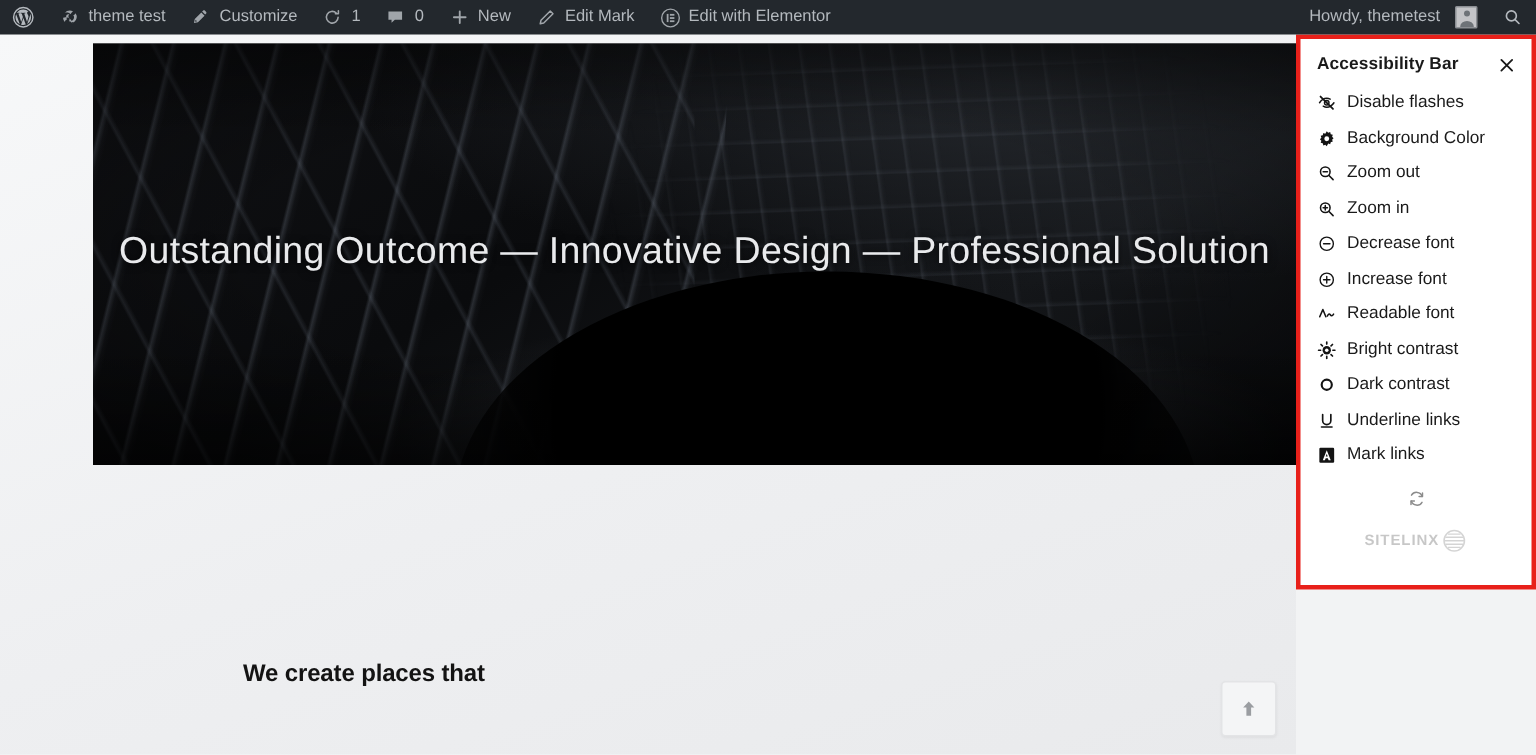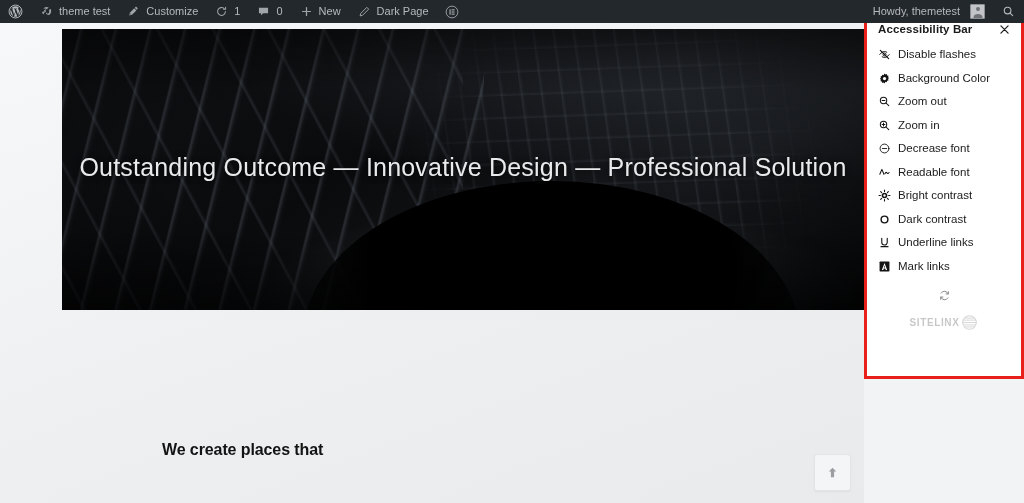--- a/index.html
+++ b/index.html
@@ -221,21 +221,21 @@
     justify-content: center;
     cursor: pointer;
     box-shadow: 0 1px 2px rgba(0,0,0,.05);
   }
   #scroll-top svg { display: block; }
 
   
   #a11y-panel {
     position: absolute;
     left: 864px;
-    top: 9px;
+    top: 23px;
     width: 160px;
     height: 370px;
     background: #ffffff;
     border: 3px solid #e8201a;
     box-sizing: border-box;
     z-index: 40;
     overflow: hidden;
     font-size: 11.5px;
   }
   #a11y-head {
@@ -376,33 +376,34 @@
     </span>
     <span>New</span>
   </div>
 
   <div class="ab-item">
     <span class="ab-icon">
       <svg width="13" height="13" viewBox="0 0 20 20" fill="none" stroke="#a0a5aa" stroke-width="1.5" stroke-linejoin="round">
         <path d="M13.6 3.6l2.8 2.8L6.9 15.9 3.3 16.7l.8-3.6z"></path>
       </svg>
     </span>
-    <span>Dark Page</span>
+    <span>Edit Mark</span>
   </div>
 
   <div class="ab-item">
     <span class="ab-icon">
       <svg width="14" height="14" viewBox="0 0 20 20">
         <circle cx="10" cy="10" r="8.4" fill="none" stroke="#a0a5aa" stroke-width="1.3"></circle>
         <rect x="6.4" y="6.1" width="1.7" height="7.8" fill="#a0a5aa"></rect>
         <rect x="9.4" y="6.1" width="4.3" height="1.7" fill="#a0a5aa"></rect>
         <rect x="9.4" y="9.2" width="4.3" height="1.7" fill="#a0a5aa"></rect>
         <rect x="9.4" y="12.2" width="4.3" height="1.7" fill="#a0a5aa"></rect>
       </svg>
     </span>
+    <span>Edit with Elementor</span>
   </div>
 
   <div class="ab-spacer"></div>
 
   <div class="ab-right">
     <div class="ab-item">
       <span>Howdy, themetest</span>
       <span class="ab-avatar"></span>
     </div>
     <div class="ab-item">
@@ -501,20 +502,29 @@
     <div class="a11y-item">
       <span class="a11y-ico">
         <svg width="13" height="13" viewBox="0 0 20 20" fill="none" stroke="#141414" stroke-width="1.4" stroke-linecap="round">
           <circle cx="10" cy="10" r="6.8"></circle>
           <path d="M6.7 10h6.6"></path>
         </svg>
       </span>
       <span class="a11y-label">Decrease font</span>
     </div>
 
+    <div class="a11y-item">
+      <span class="a11y-ico">
+        <svg width="13" height="13" viewBox="0 0 20 20" fill="none" stroke="#141414" stroke-width="1.4" stroke-linecap="round">
+          <circle cx="10" cy="10" r="6.8"></circle>
+          <path d="M6.7 10h6.6M10 6.7v6.6"></path>
+        </svg>
+      </span>
+      <span class="a11y-label">Increase font</span>
+    </div>
 
     <div class="a11y-item">
       <span class="a11y-ico">
         <svg width="13" height="13" viewBox="0 0 20 20" fill="none" stroke="#141414" stroke-width="1.6" stroke-linecap="round" stroke-linejoin="round">
           <path d="M2.8 12.6L6 5.2l3.1 7.4"></path>
           <path d="M10.6 11.8c1-1.8 2-2.8 3-1.3.9 1.5 2 1.6 3.4-.6"></path>
         </svg>
       </span>
       <span class="a11y-label">Readable font</span>
     </div>

